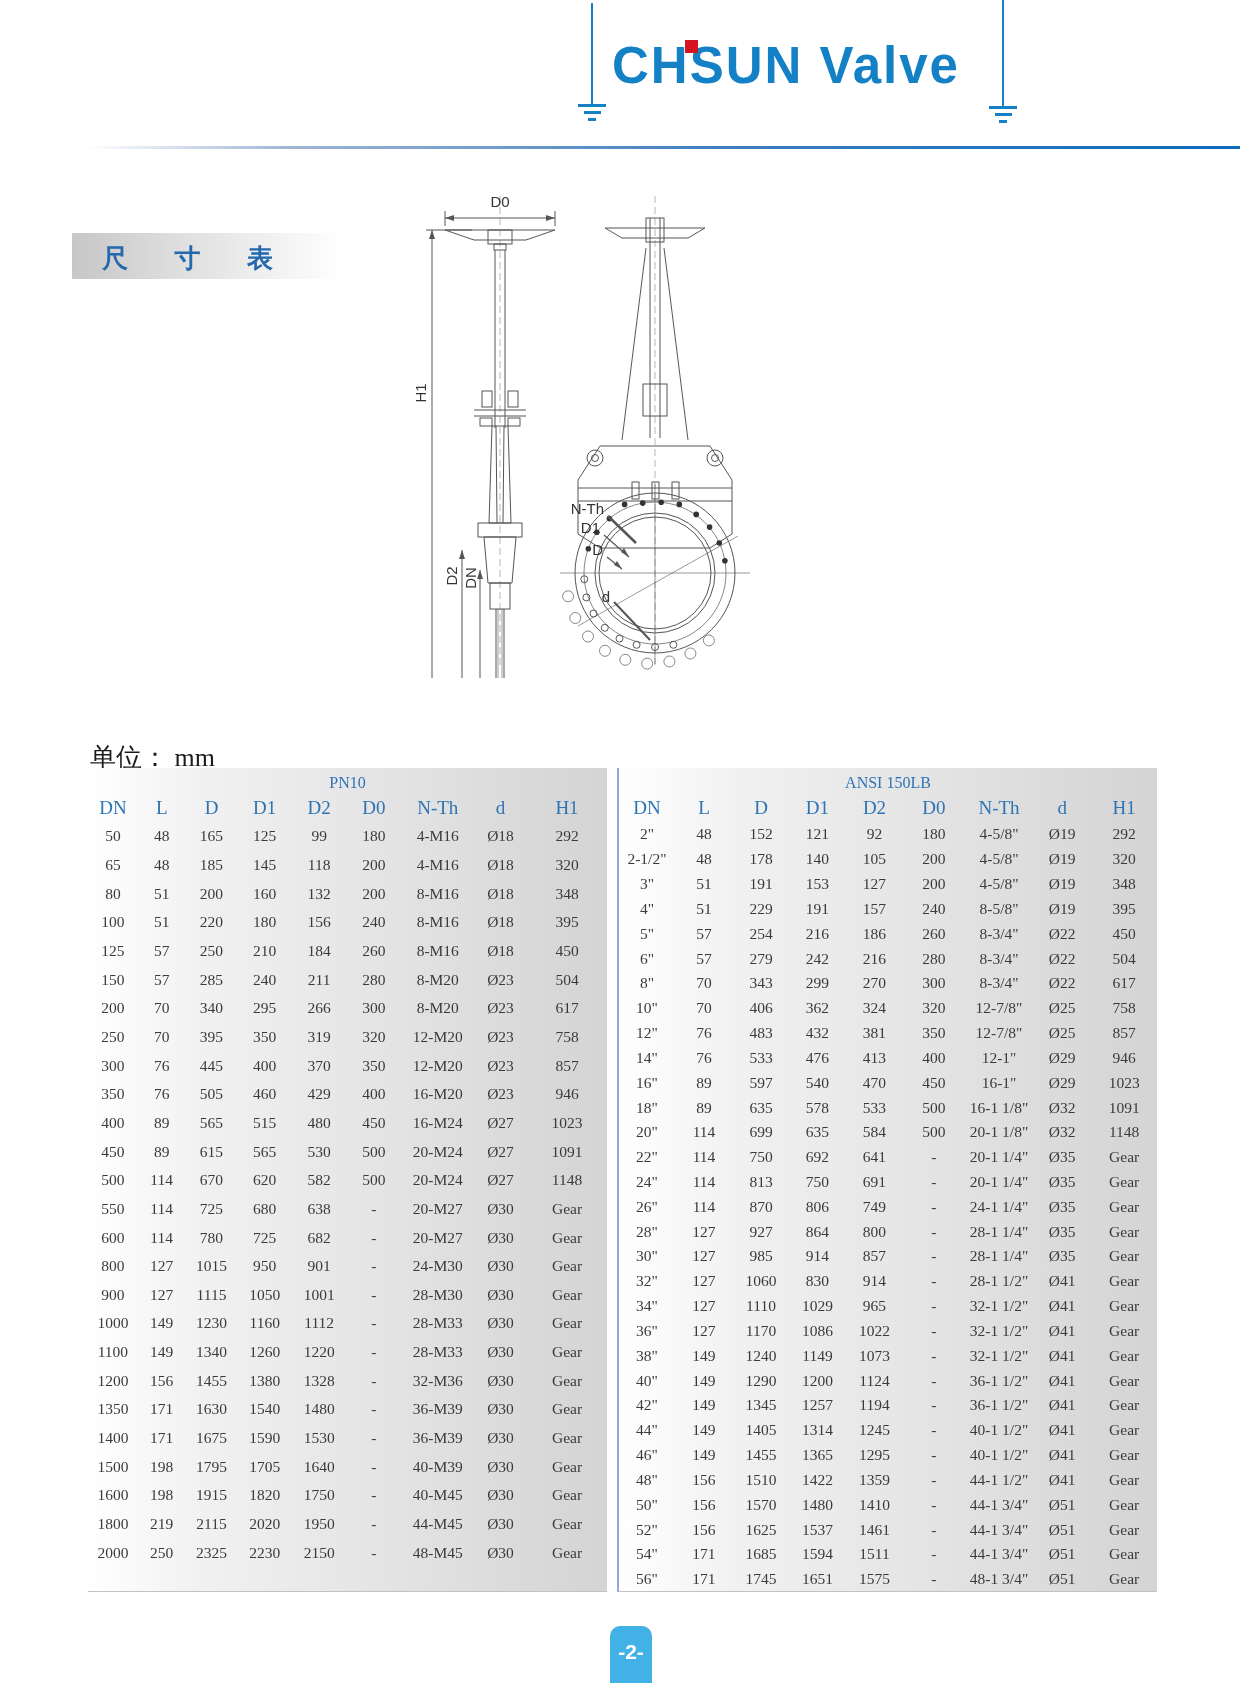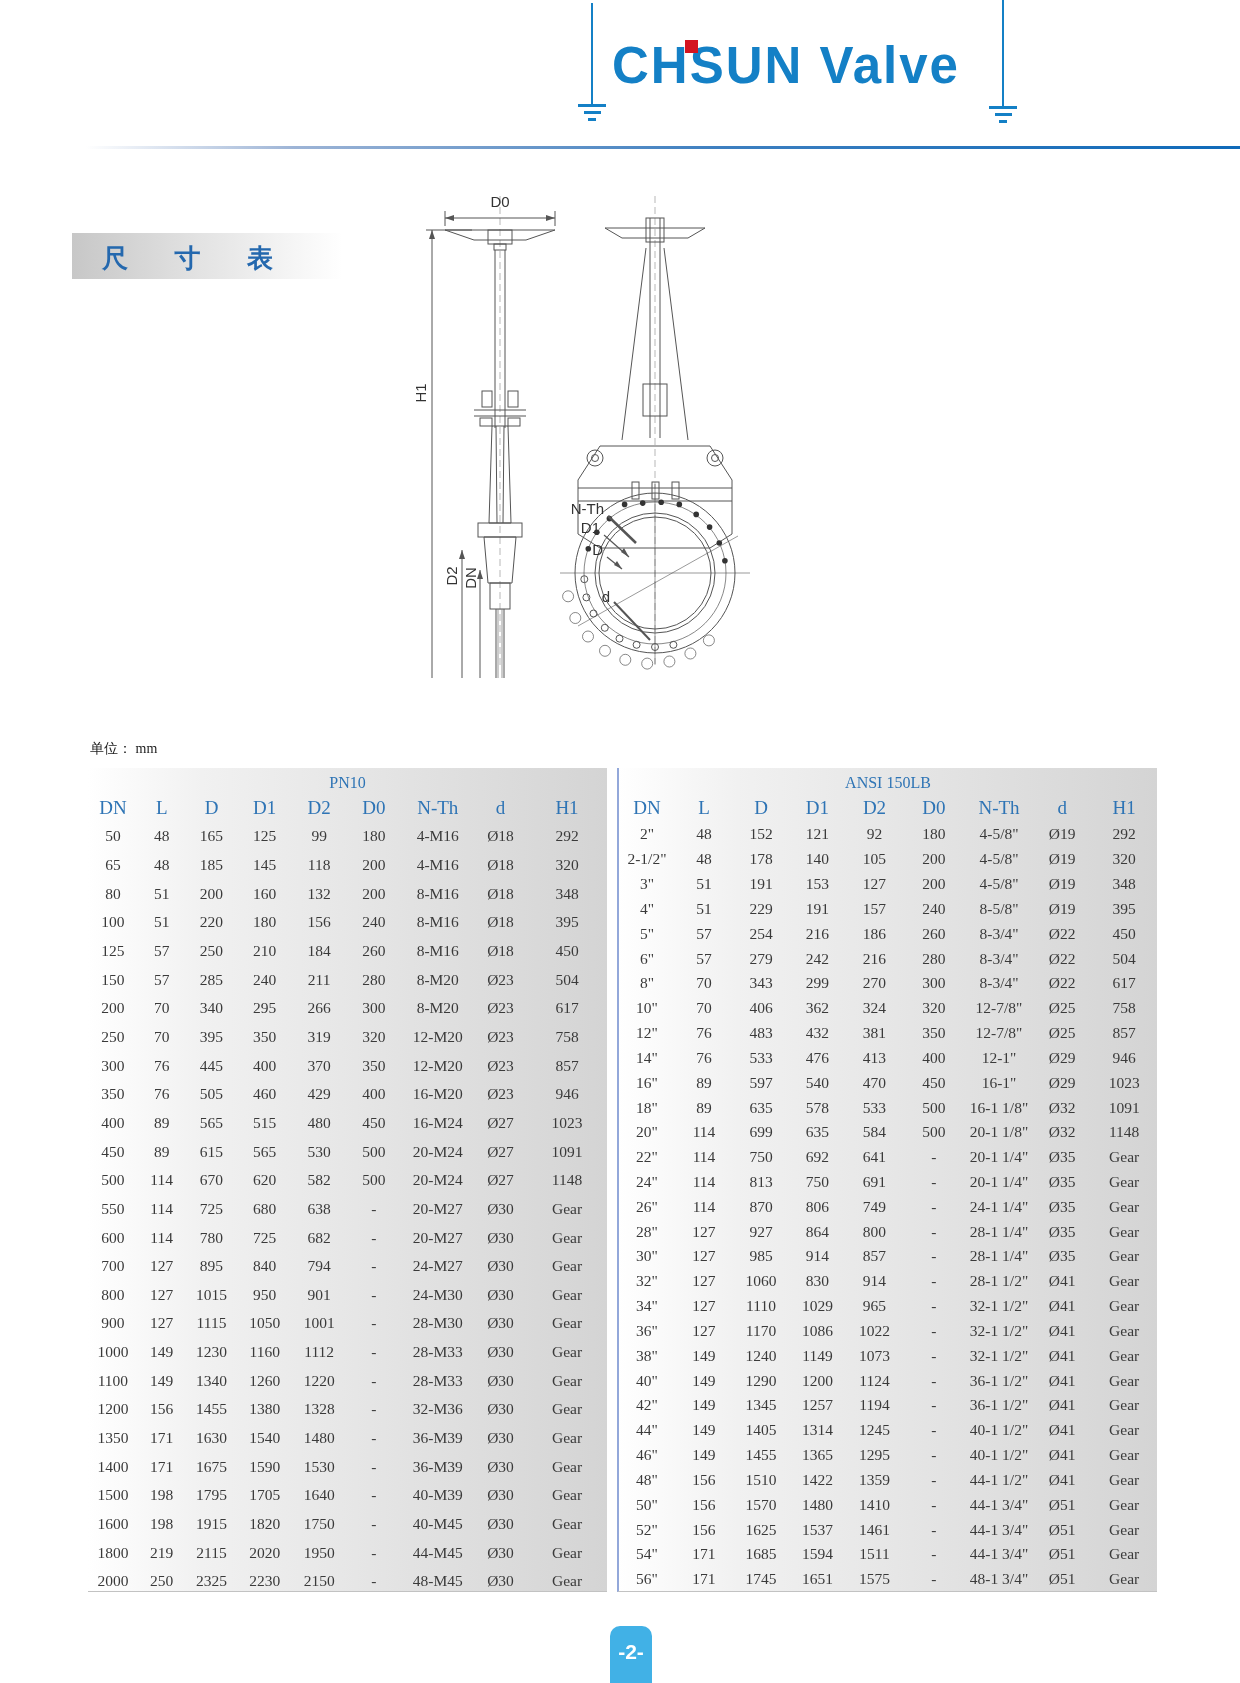--- a/index.html
+++ b/index.html
@@ -26,21 +26,21 @@
   .band{position:absolute;left:72px;top:233px;width:285px;height:46px;
         background:linear-gradient(90deg,#c7c7c7 0%,#e3e3e3 45%,rgba(255,255,255,0) 95%);}
   .band .t{position:absolute;left:30px;top:8px;font-size:26px;color:#2468ae;
         letter-spacing:20px;font-weight:bold;white-space:nowrap;}
 
   
   .drawing{position:absolute;left:410px;top:188px;}
   .drawing text{font-family:"Liberation Sans",sans-serif;font-size:15px;fill:#333;}
 
   
-  .units{position:absolute;left:90px;top:740px;font-size:14px;color:#1b1b1b;}
+  .units{position:absolute;left:90px;top:740px;font-size:26px;color:#1b1b1b;}
 
   
   .tbl{position:absolute;top:768px;height:824px;
        background:linear-gradient(90deg,#ffffff 0%,#f1f1f1 22%,#d4d4d4 100%);
        border-bottom:1px solid #c2c2c2;box-sizing:border-box;}
   .tbl-left{left:88px;width:519px;}
   .tbl-right{left:617px;width:540px;border-left:2px solid #93a8da;}
   .group{height:26px;line-height:30px;text-align:center;color:#2e74b5;font-size:16px;}
   .tbl table{width:100%;border-collapse:collapse;table-layout:fixed;}
   .tbl th{color:#2e74b5;font-size:19px;font-weight:normal;height:28px;padding:0;text-align:center;}
@@ -423,31 +423,20 @@
             <td>114</td>
             <td>780</td>
             <td>725</td>
             <td>682</td>
             <td>-</td>
             <td>20-M27</td>
             <td>Ø30</td>
             <td>Gear</td>
           </tr>
           <tr>
-            <td>700</td>
-            <td>127</td>
-            <td>895</td>
-            <td>840</td>
-            <td>794</td>
-            <td>-</td>
-            <td>24-M27</td>
-            <td>Ø30</td>
-            <td>Gear</td>
-          </tr>
-          <tr>
             <td>800</td>
             <td>127</td>
             <td>1015</td>
             <td>950</td>
             <td>901</td>
             <td>-</td>
             <td>24-M30</td>
             <td>Ø30</td>
             <td>Gear</td>
           </tr>

